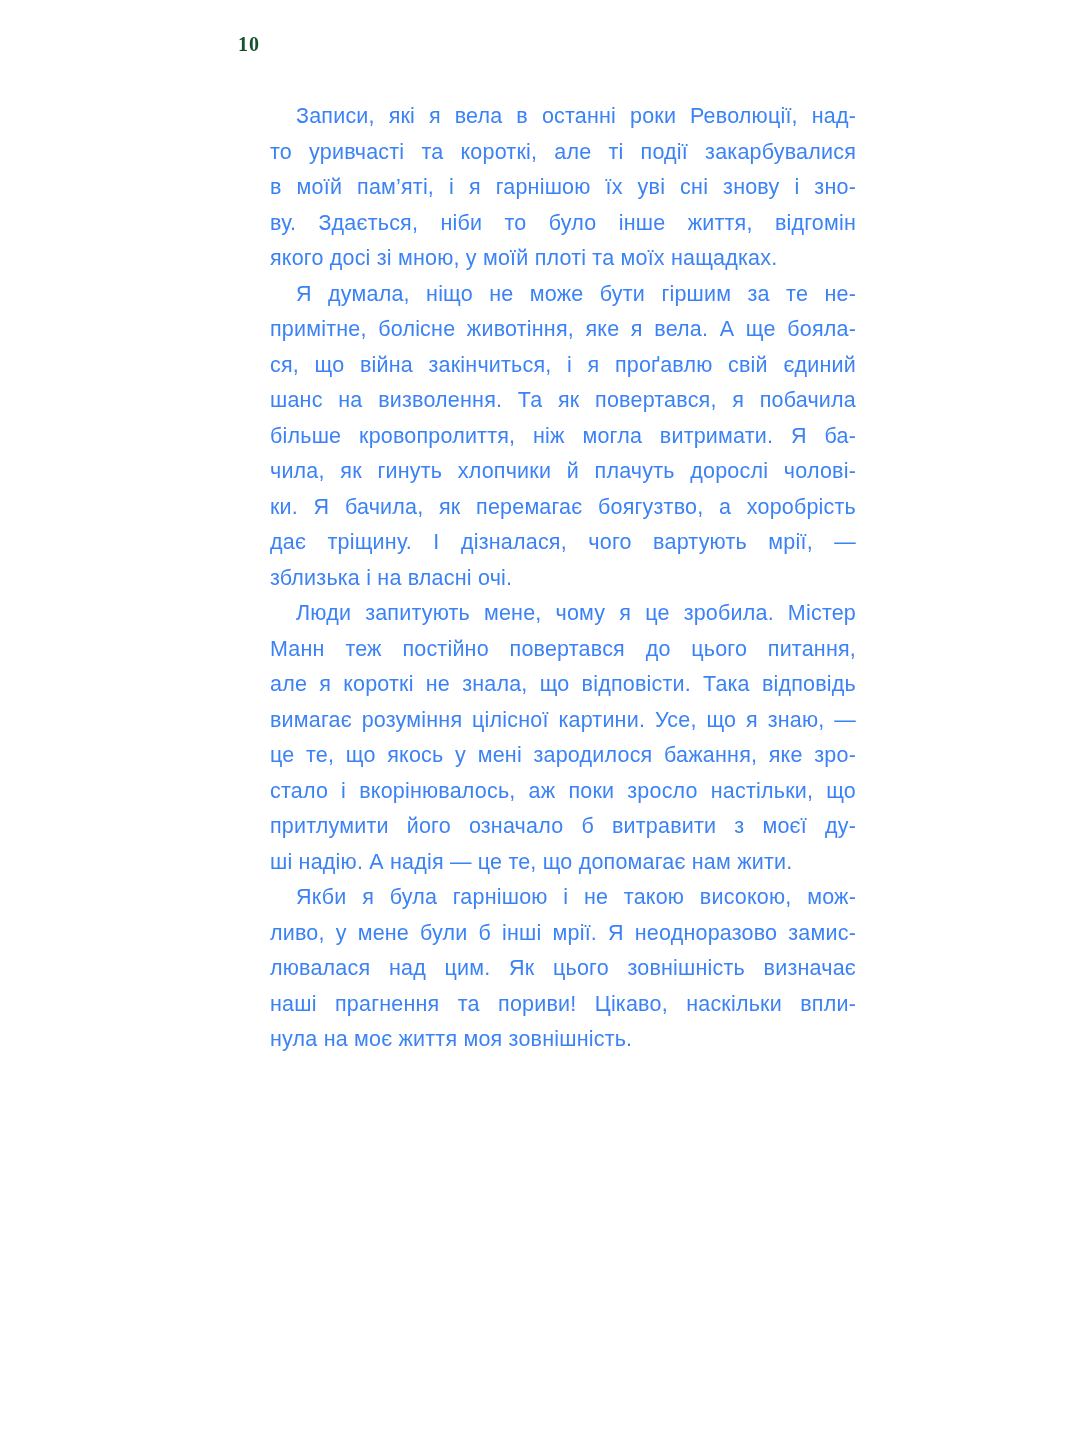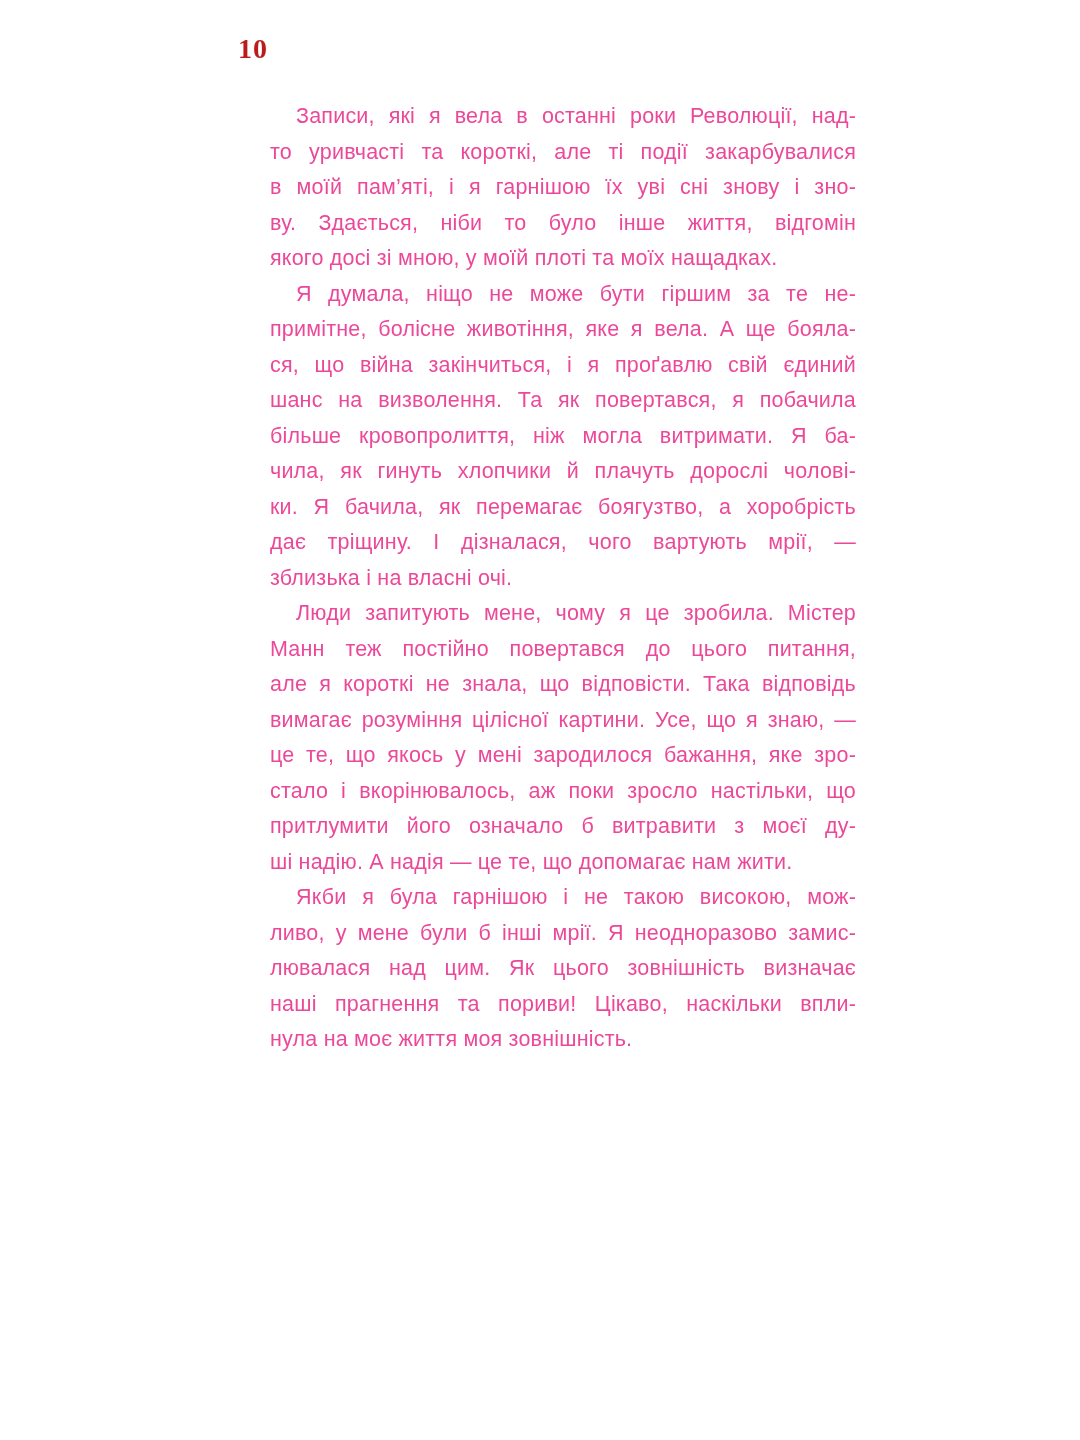--- a/index.html
+++ b/index.html
@@ -14,43 +14,43 @@
     background: #ffffff;
     overflow: hidden;
     font-family: "Liberation Sans", sans-serif;
     color: #1e1e1e;
   }
   .page-number {
     position: absolute;
     left: 238px;
     top: 33px;
     font-family: "Liberation Serif", serif;
-    font-size: 28px;
+    font-size: 20px;
     font-weight: bold;
     letter-spacing: 1px;
-    color: #b91c1c;
+    color: #14532d;
   }
   .text-block {
     position: absolute;
     left: 270px;
     top: 99px;
     width: 586px;
   }
   .paragraph {
     margin: 0;
     padding: 0;
   }
   .line {
     font-size: 21.5px;
     line-height: 35.5px;
     height: 35.5px;
     letter-spacing: 0.2px;
     text-align: justify;
     text-align-last: justify;
-    color: #ec4899;
+    color: #3b82f6;
   }
   .line.first {
     text-indent: 26px;
   }
   .line.last {
     text-align-last: left;
   }
 </style>
 </head>
 <body>

